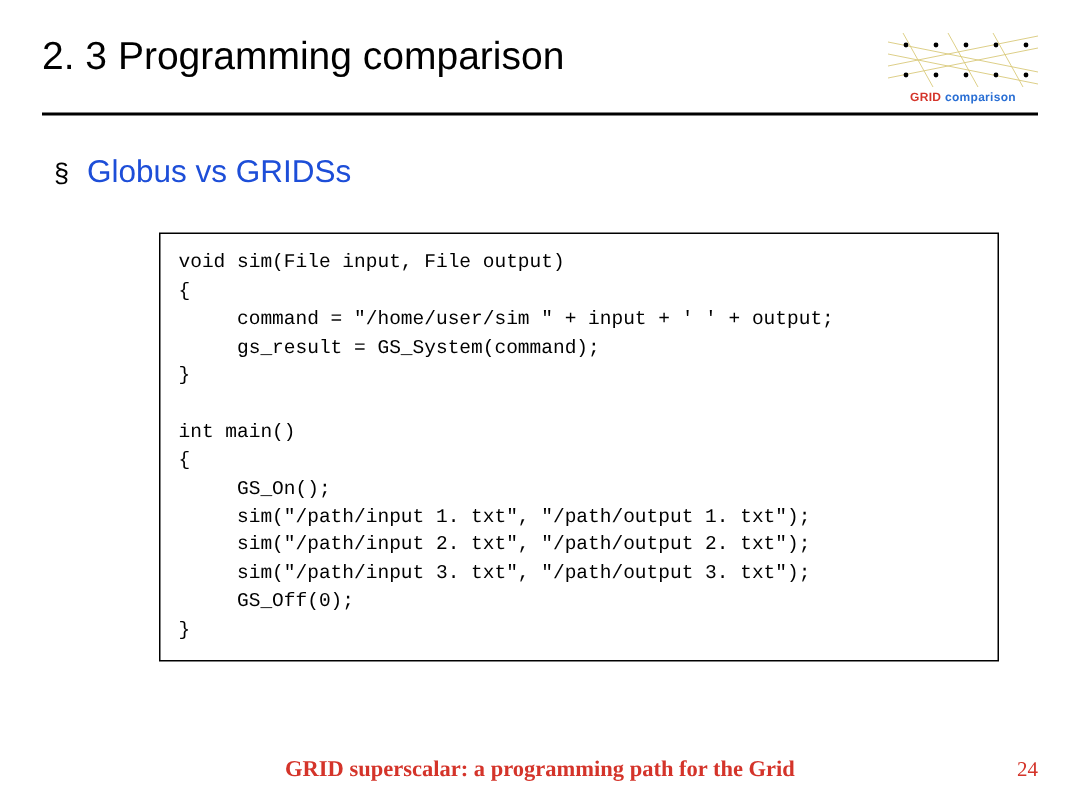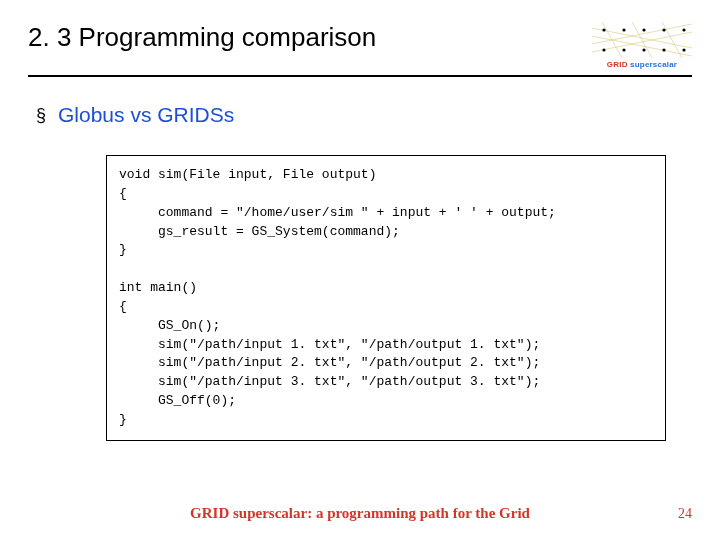--- a/index.html
+++ b/index.html
@@ -145,21 +145,21 @@
             <circle cx="12" cy="28" r="1.6"></circle>
               <circle cx="32" cy="28" r="1.6"></circle>
               <circle cx="52" cy="28" r="1.6"></circle>
               <circle cx="72" cy="28" r="1.6"></circle>
               <circle cx="92" cy="28" r="1.6"></circle>
           </g>
         </svg>
       </div>
       <div class="logo-text">
         <span class="g">GRID</span>
-        <span class="s">superscalar</span>
+        <span class="s">comparison</span>
       </div>
     </div>
   </div>
 
   <hr class="hr">
 
   <div class="content">
 
     <div class="bullet-row">
       <div class="bullet-marker">§</div>

